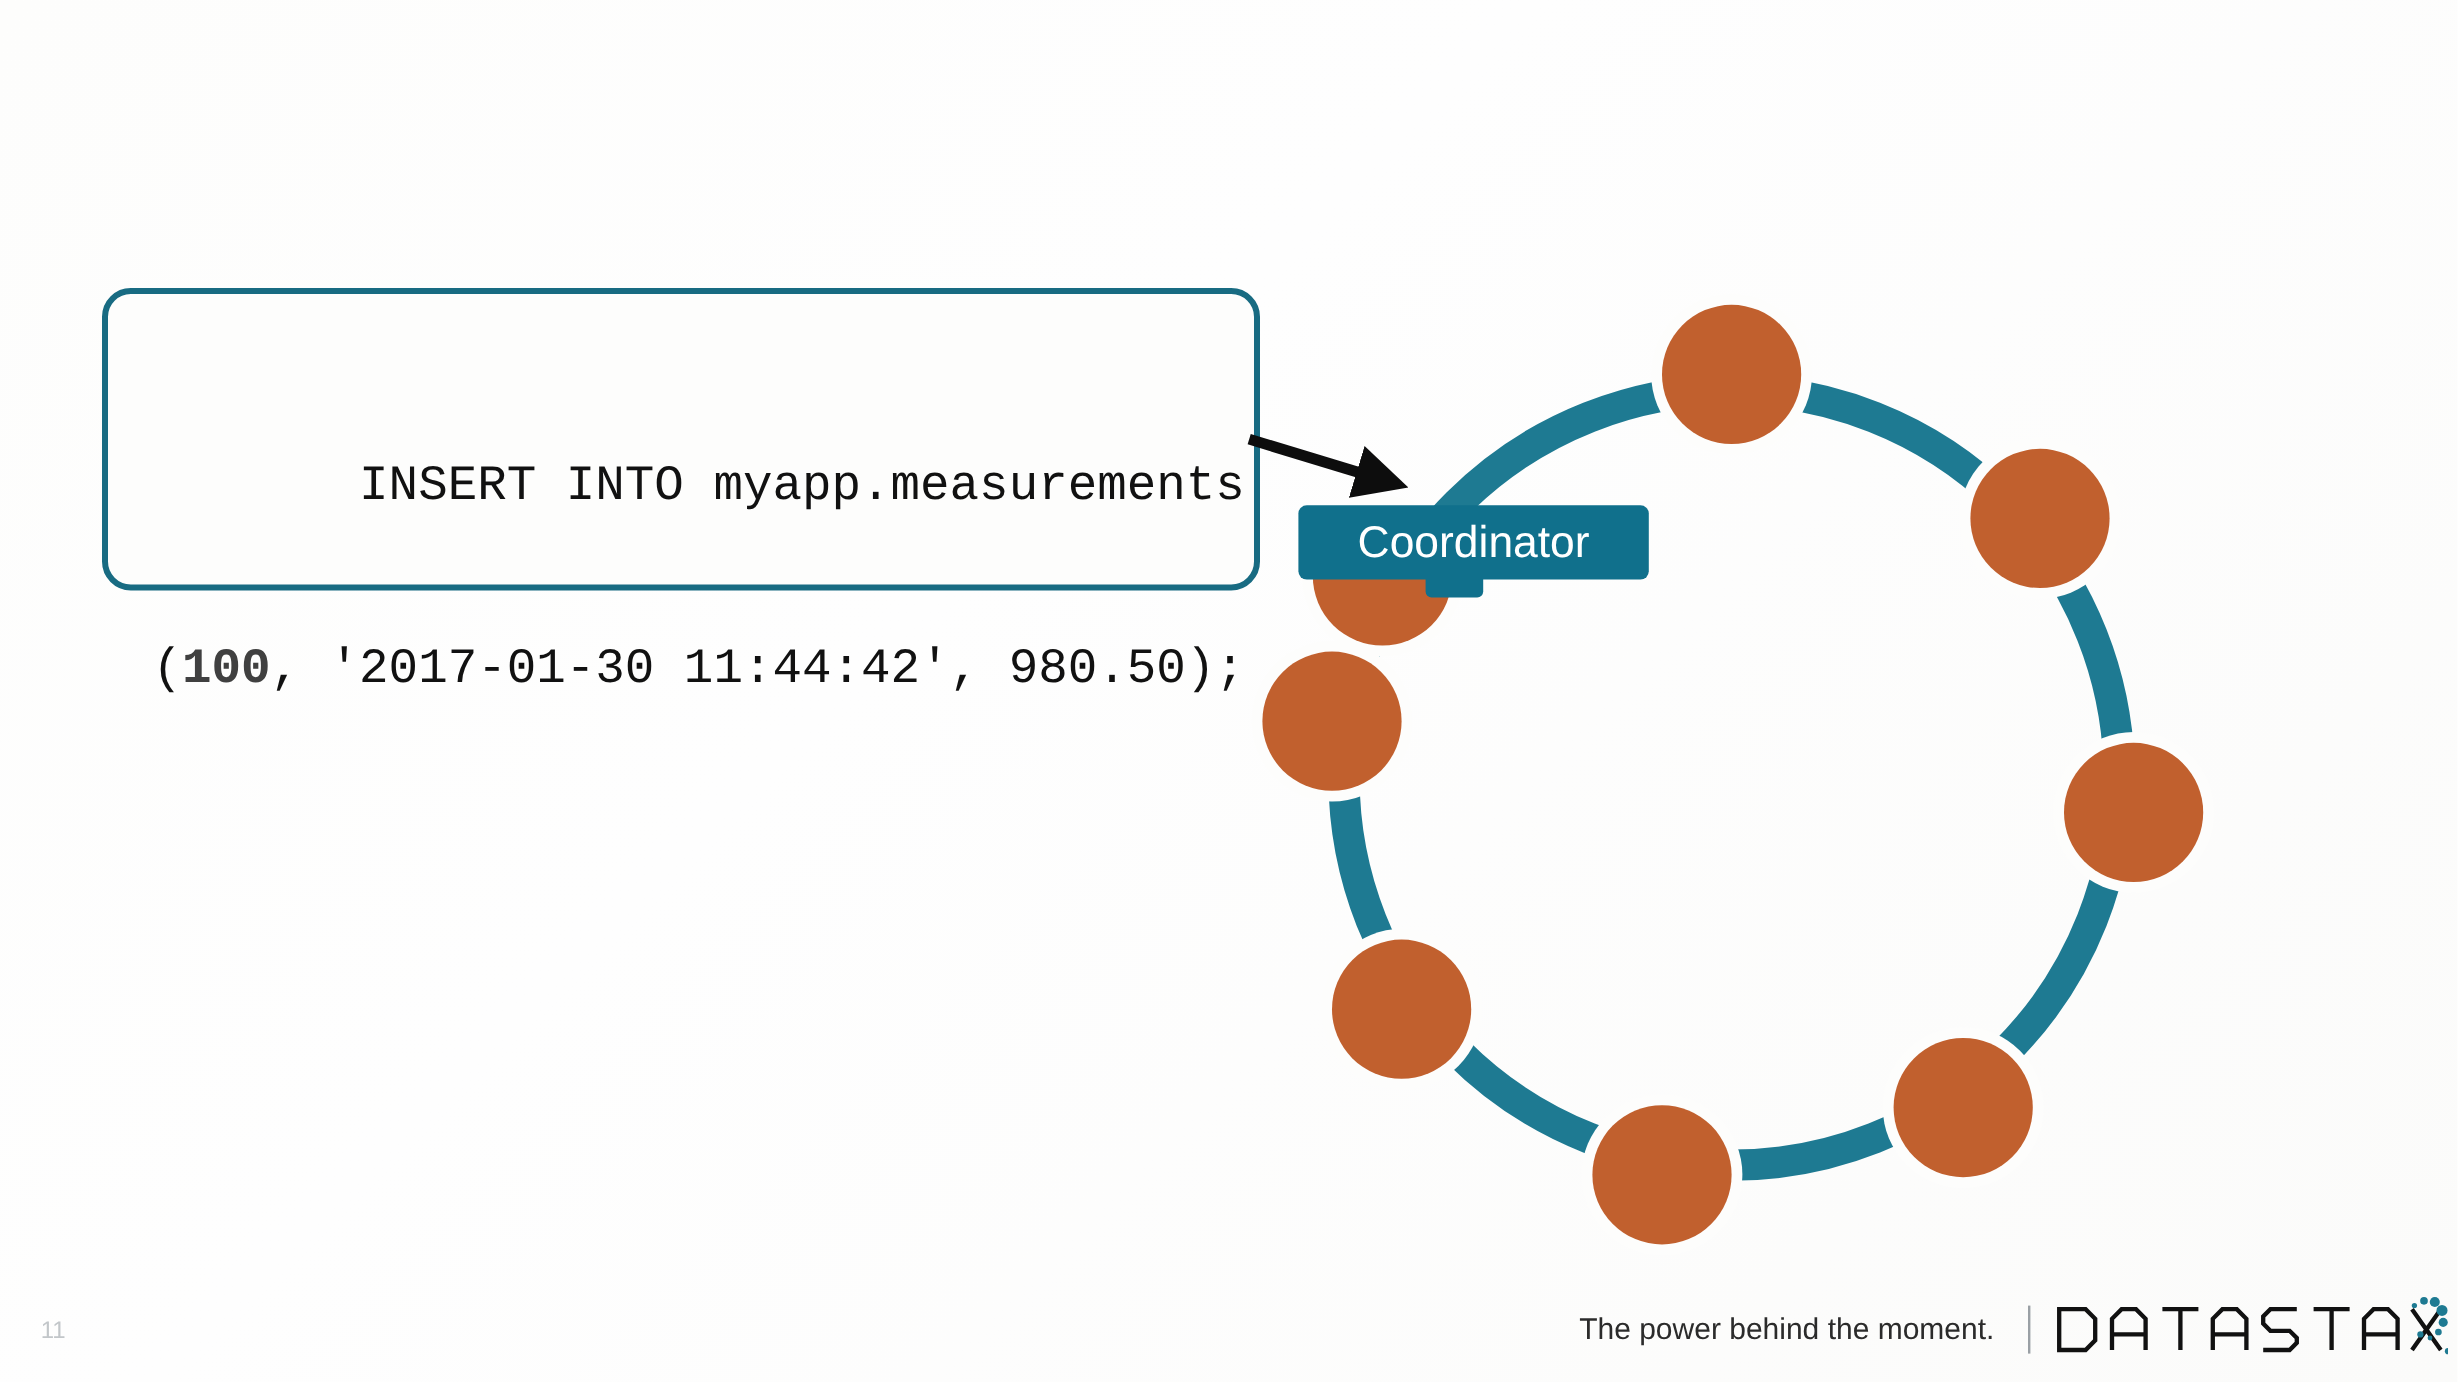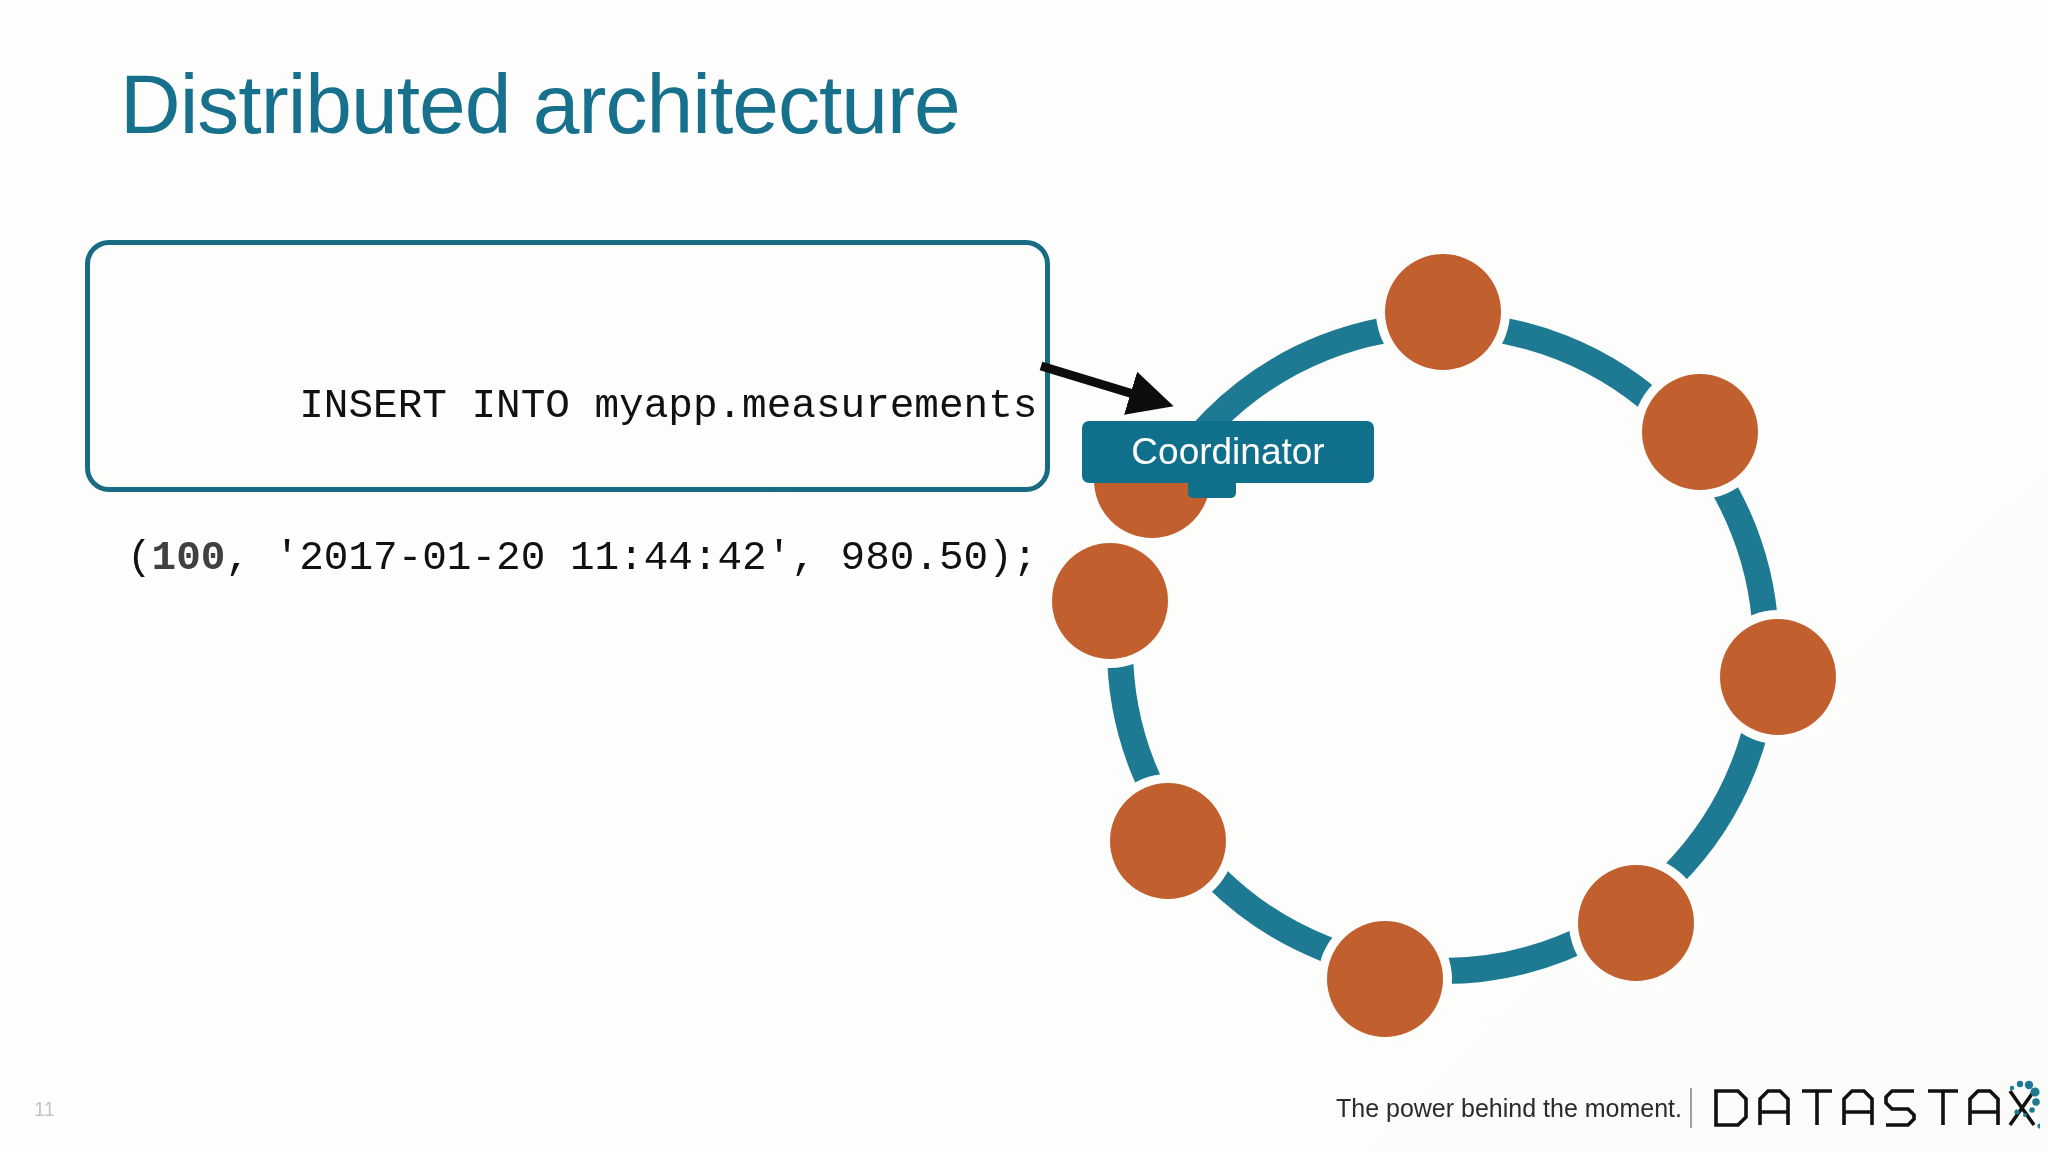--- a/index.html
+++ b/index.html
@@ -140,44 +140,43 @@
     right: 8px;
     bottom: 14px;
     display: flex;
     align-items: center;
     height: 60px;
   }
   #tagline {
     font-size: 25px;
     color: #2b2b2b;
     white-space: nowrap;
-    padding-right: 8px;
+    padding-right: 28px;
   }
   #brand-divider {
     width: 2px;
     height: 40px;
     background: #9aa0a5;
     margin-right: 18px;
   }
   #wordmark {
     font-size: 0;
     line-height: 0;
   }
 </style>
 </head>
 <body>
 
 <div id="slide">
 
-  <div id="slide-title">Distributed architecture</div>
 
   <div id="code-box">
     <div id="code-text">
       <span class="code-line">INSERT INTO myapp.measurements</span>
-      <span class="code-line"><span>(</span><span class="code-hl">100</span><span>, '2017-01-20 11:44:42', 980.50);</span></span>
+      <span class="code-line"><span>(</span><span class="code-hl">100</span><span>, '2017-01-30 11:44:42', 980.50);</span></span>
     </div>
   </div>
 
   <svg id="callout-arrow" viewBox="0 0 160 110">
     <defs>
       <marker id="arrowhead" markerWidth="5" markerHeight="5" refX="2.6" refY="2.5" orient="auto">
         <path d="M0,0 L5,2.5 L0,5 Z" fill="#0d0d0d"></path>
       </marker>
     </defs>
     <line x1="6" y1="26" x2="118" y2="60" stroke="#0d0d0d" stroke-width="9" marker-end="url(#arrowhead)"></line>

